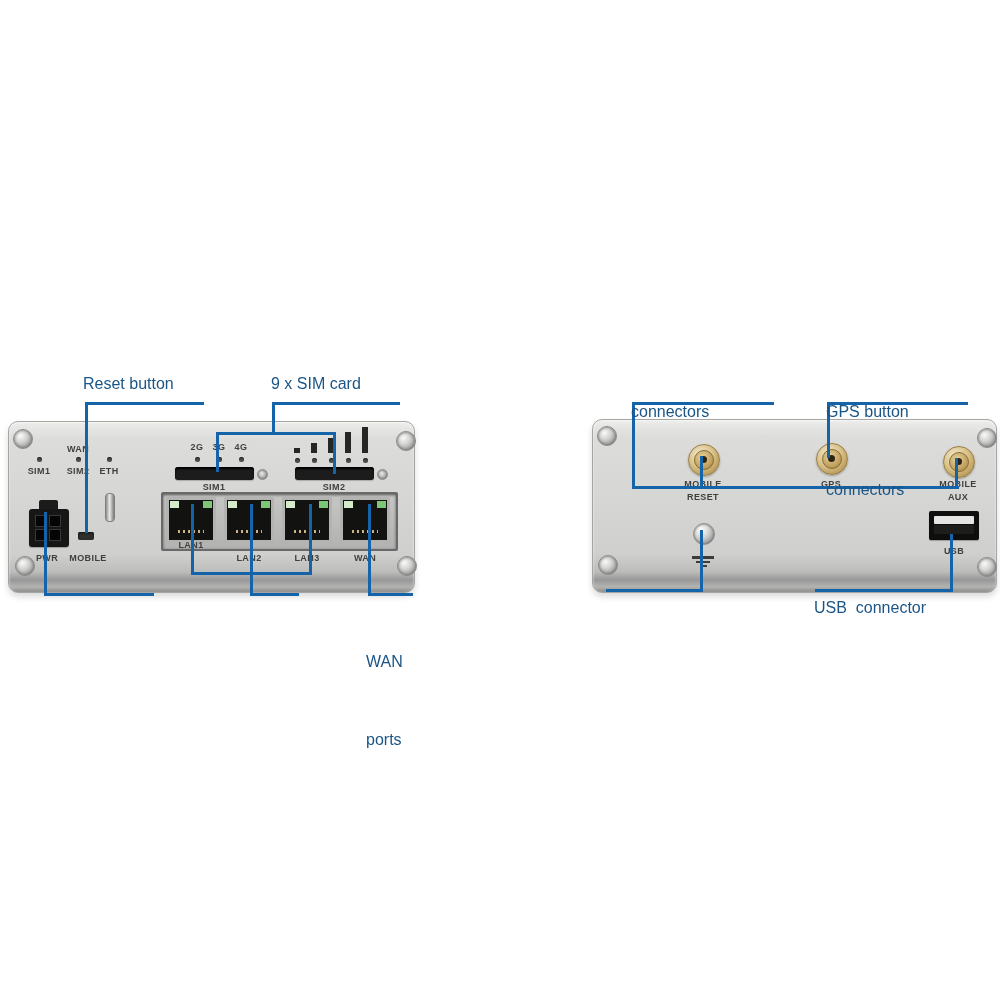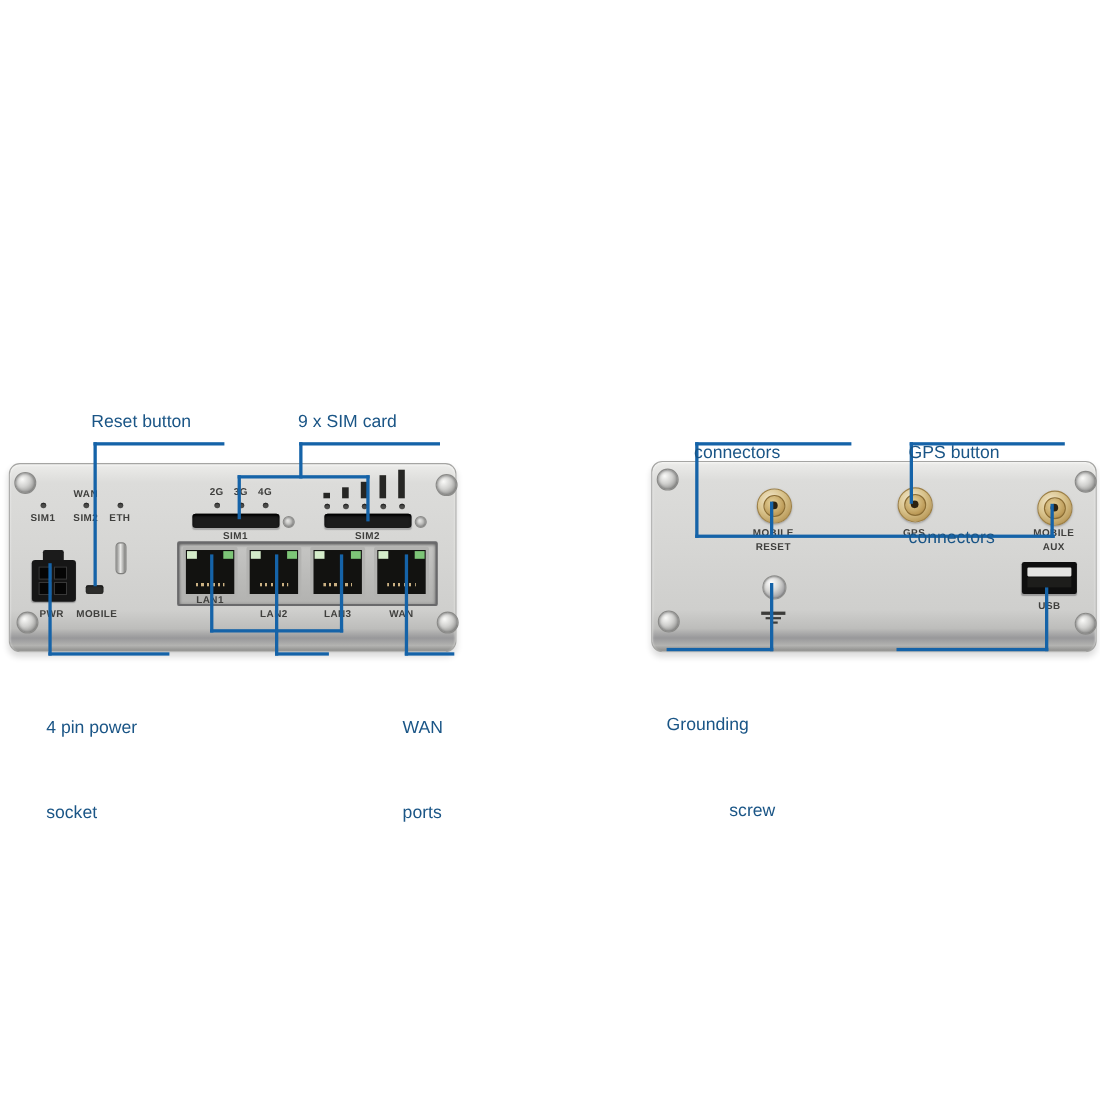--- a/index.html
+++ b/index.html
@@ -212,33 +212,26 @@
   <div class="cline" style="left:955px;top:458px;width:3px;height:31px;"></div>
   <div class="cline" style="left:827px;top:402px;width:141px;height:3px;"></div>
   <div class="cline" style="left:827px;top:402px;width:3px;height:56px;"></div>
   <div class="cline" style="left:700px;top:530px;width:3px;height:62px;"></div>
   <div class="cline" style="left:606px;top:589px;width:97px;height:3px;"></div>
   <div class="cline" style="left:950px;top:534px;width:3px;height:58px;"></div>
   <div class="cline" style="left:815px;top:589px;width:138px;height:3px;"></div>
 
   <div class="callout" style="left:83px;top:371px;">Reset button</div>
   <div class="callout" style="left:271px;top:371px;">9 x SIM card</div>
-  <div class="callout" style="left:42px;top:597px;">
-    <span class="ln">4 pin power</span>
-    <span class="ln">socket</span>
-  </div>
   <div class="callout" style="left:366px;top:597px;">
     <span class="ln">WAN</span>
     <span class="ln">ports</span>
   </div>
   <div class="callout" style="left:631px;top:347px;">
     <span class="ln">connectors</span>
   </div>
   <div class="callout" style="left:826px;top:347px;">
     <span class="ln">GPS button</span>
     <span class="ln">connectors</span>
   </div>
-  <div class="callout" style="left:606px;top:595px;">
-    <span class="ln">Grounding</span>
-    <span class="ln" style="padding-left:57px;">screw</span>
-  </div>
+  <div class="callout" style="left:814px;top:595px;">USB  connector</div>
 
 </div>
 
 </body></html>

